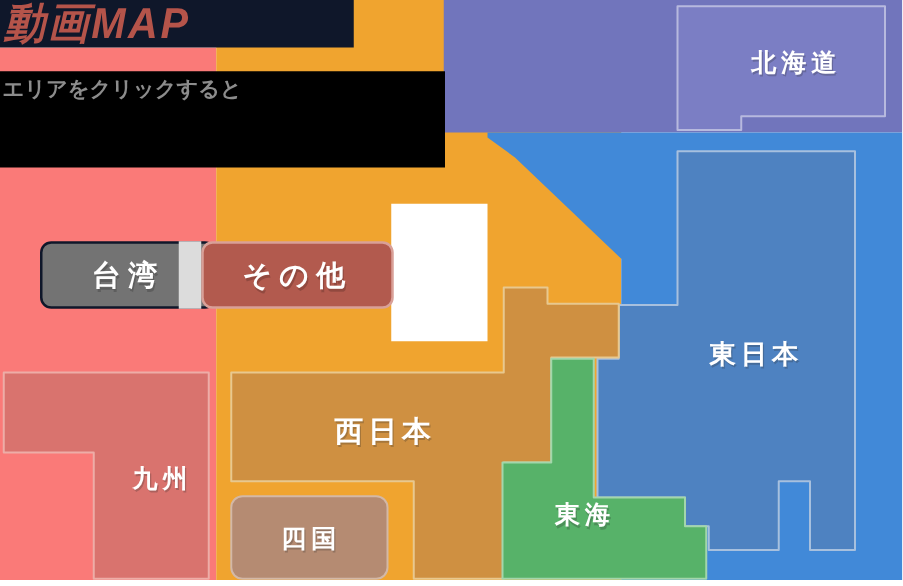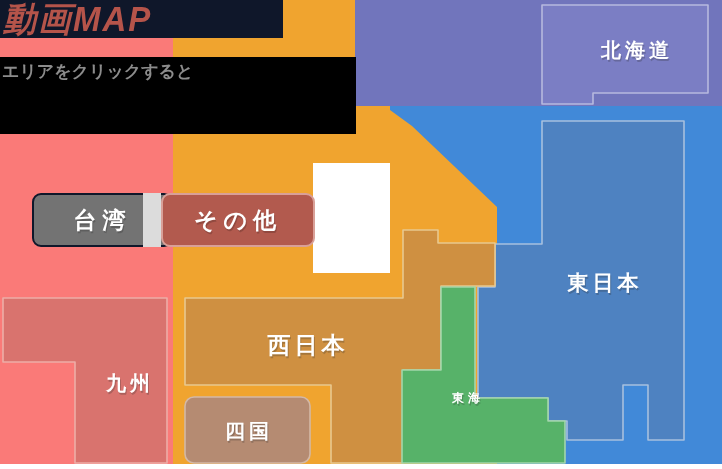--- a/index.html
+++ b/index.html
@@ -35,21 +35,21 @@
   .btn-connector{left:143px;top:193px;width:18px;height:54px;background:#dcdcdc;}
   .btn-other{left:161px;width:154px;background:#b25a4e;border:2px solid #d9a098;}
   .region-label{
     position:absolute;transform:translate(-50%,-50%);
     color:#ffffff;font-weight:bold;white-space:nowrap;letter-spacing:4px;
     text-shadow:1px 2px 0 rgba(40,40,40,0.25);pointer-events:none;font-family:Liberation Serif, serif;
   }
   .lbl-hokkaido{left:637px;top:50px;font-size:20px;}
   .lbl-higashi{left:605px;top:283px;font-size:21px;text-align:center;}
   .lbl-nishi{left:308px;top:345px;font-size:23px;}
-  .lbl-tokai{left:468px;top:398px;font-size:12px;}
+  .lbl-tokai{left:468px;top:412px;font-size:20px;}
   .lbl-shikoku{left:249px;top:431px;font-size:20px;}
   .lbl-kyushu{left:130px;top:383px;font-size:20px;}
 </style>
 </head>
 <body>
 
 <div class="stage">
 
   <svg width="722" height="469" viewBox="0 0 722 469">
 

